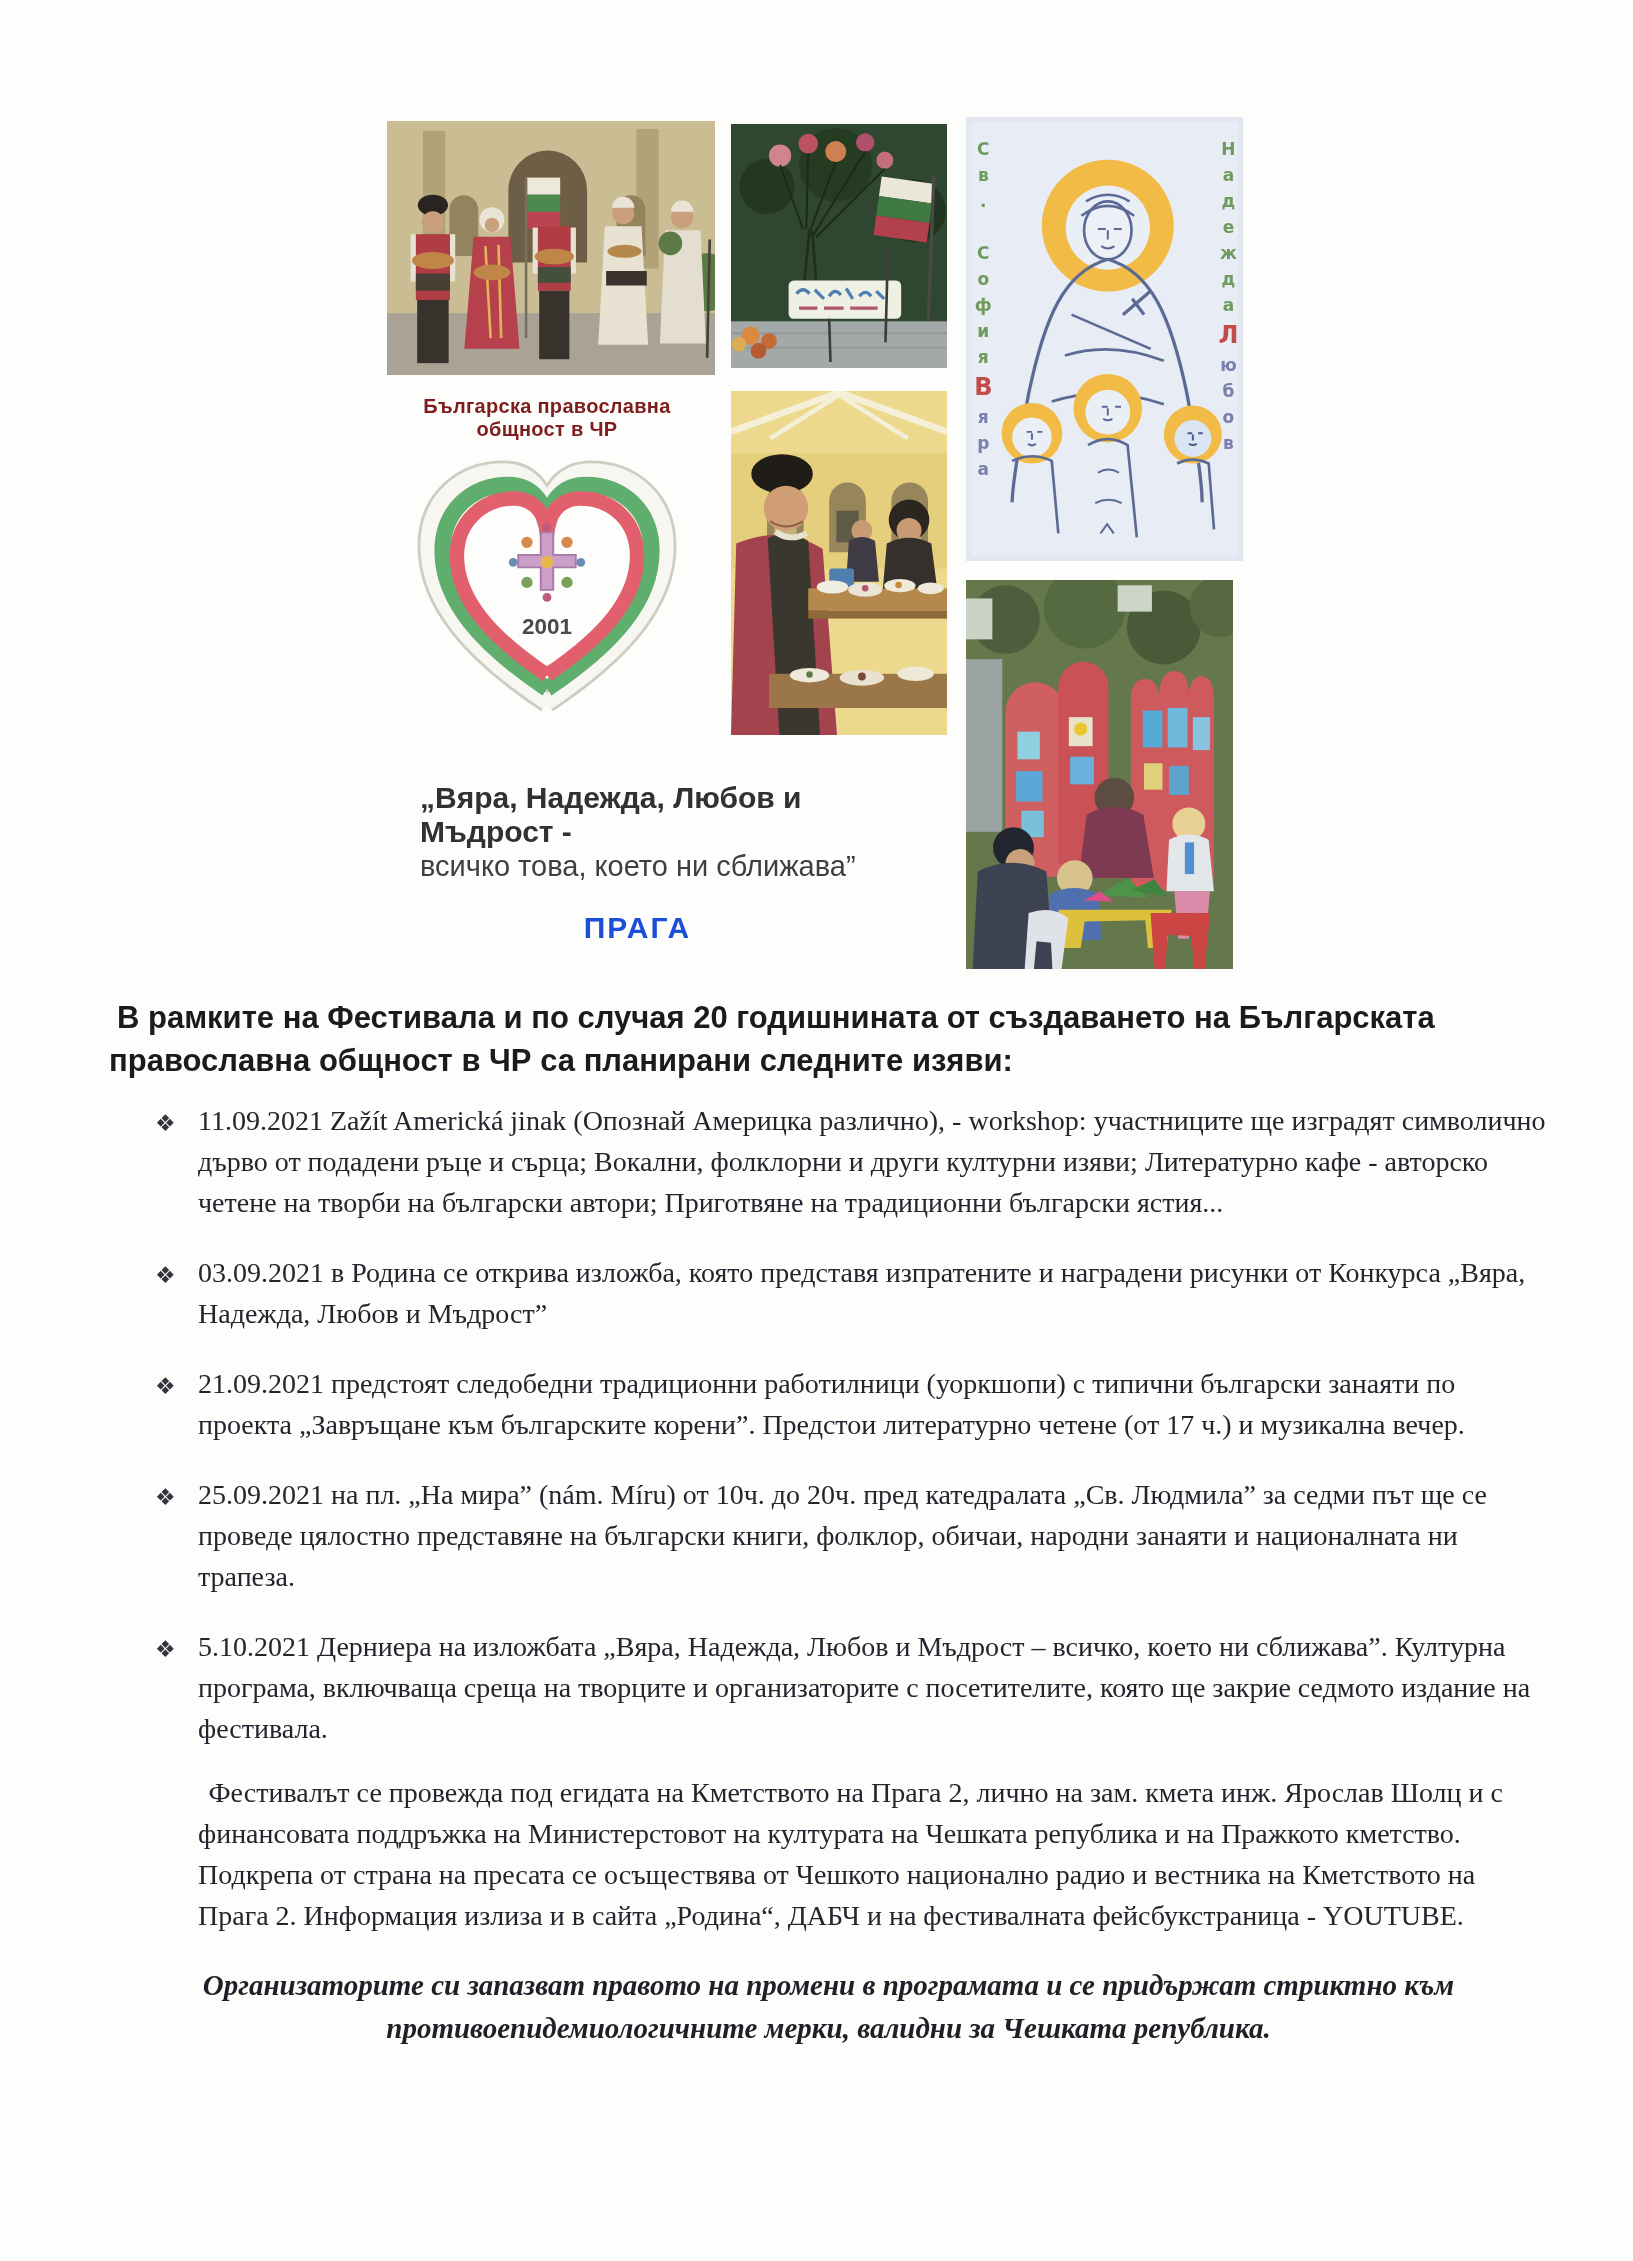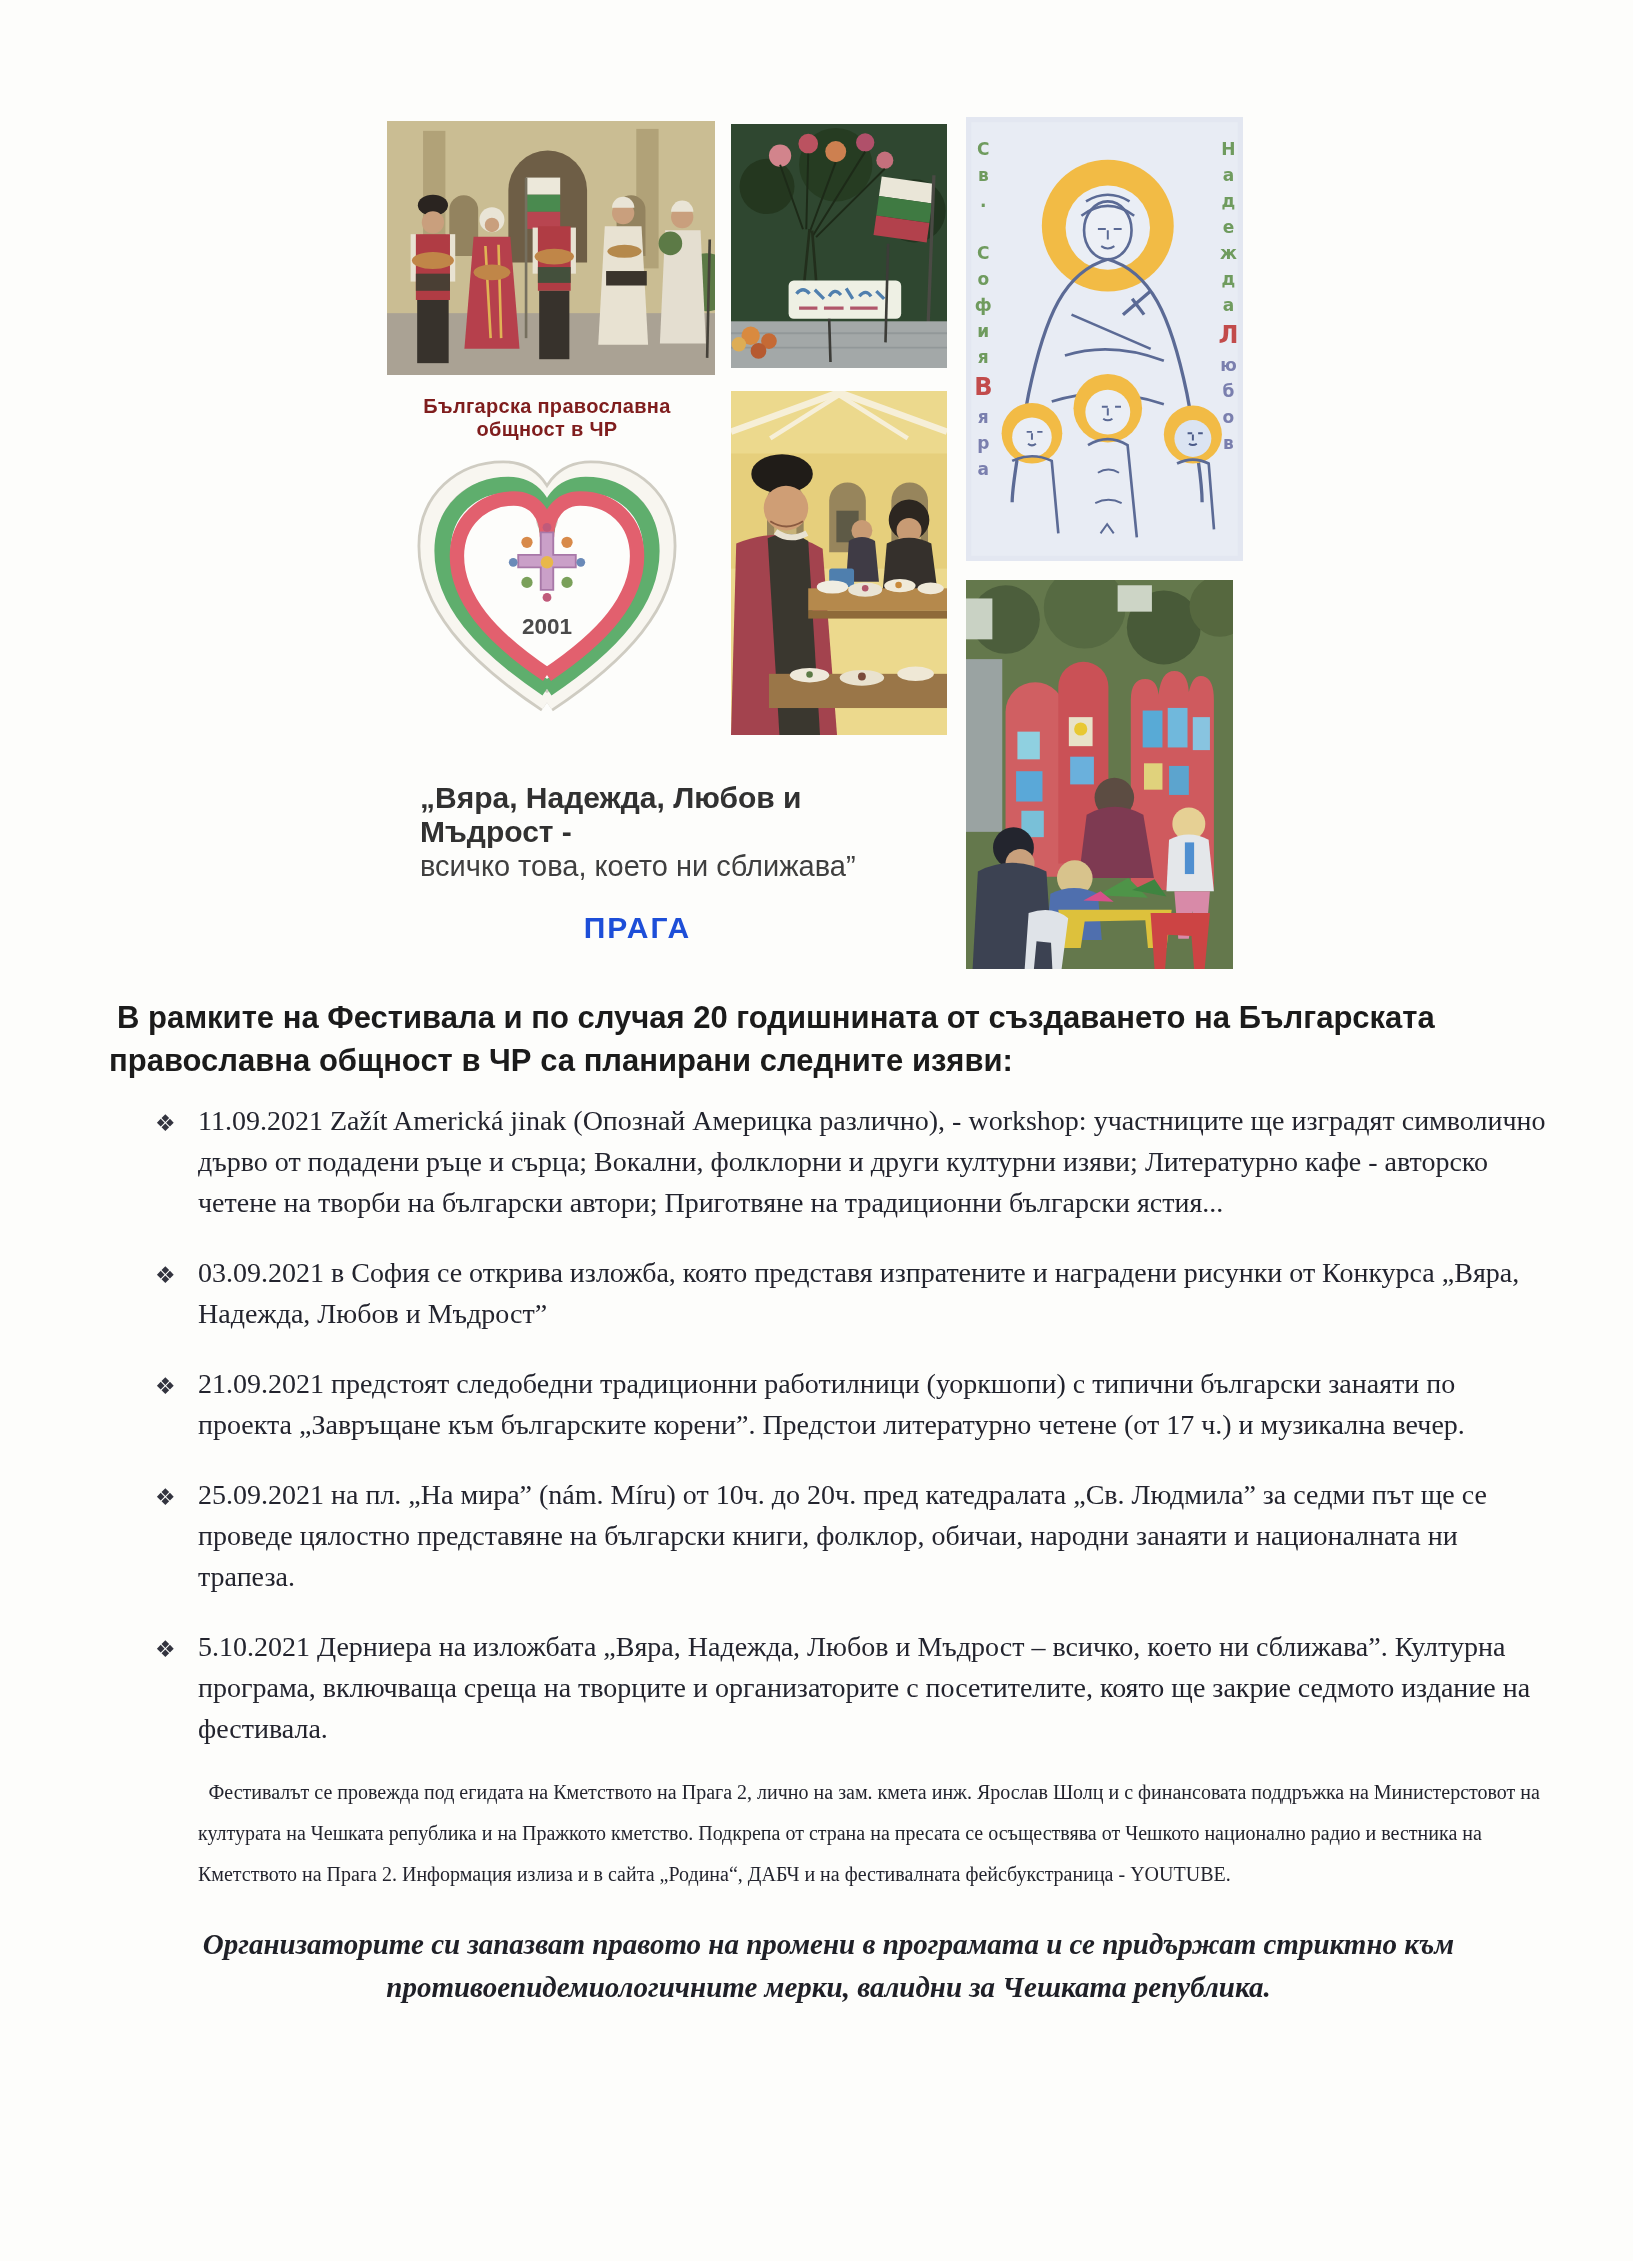--- a/index.html
+++ b/index.html
@@ -46,21 +46,21 @@
   .content{position:absolute;left:109px;top:996px;width:1439px;}
   .intro{font-family:"Liberation Sans",sans-serif;font-weight:bold;font-size:31px;
          line-height:43px;color:#1b1b1b;text-indent:8px;margin:0 0 18.4px 0;}
   ul.events{list-style:none;margin:0;padding:0 0 0 89px;width:1350px;}
   ul.events li{position:relative;font-size:28px;line-height:41px;margin:0 0 29px 0;}
   ul.events li:last-child{margin-bottom:0;}
   .marker{position:absolute;left:-43px;top:2.6px;font-family:"DejaVu Sans",sans-serif;
           font-size:23px;color:#33343f;}
   .seg-bold{font-weight:normal;}
   .seg-italic{}
-  .closing{margin:22.4px 0 0 89px;width:1350px;font-size:20px;line-height:41px;text-indent:10.5px;}
+  .closing{margin:22.4px 0 0 89px;width:1350px;font-size:28px;line-height:41px;text-indent:10.5px;}
   .footer-note{margin:28px 0 16px 0;width:1439px;text-align:center;font-weight:bold;font-style:italic;
                font-size:29px;line-height:43px;color:#1f2027;}
 </style>
 </head>
 <body>
 
 <div class="page">
 
   <div class="photo photo1">
     <svg viewBox="0 0 500 386" preserveAspectRatio="none">
@@ -287,21 +287,21 @@
   <div class="content">
     <p class="intro">В рамките на Фестивала и по случая 20 годишнината от създаването на Българската православна общност в ЧР са планирани следните изяви:</p>
 
     <ul class="events">
       <li>
         <span class="marker">❖</span>
         <span class="seg-bold">11.09.2021 Zažít Americká jinak (Опознай Америцка различно), - </span><span>workshop: участниците ще изградят символично </span><span class="seg-italic">дърво от подадени ръце и сърца</span><span>; Вокални, фолклорни и други културни изяви; Литературно кафе - авторско четене на творби на български автори; Приготвяне на традиционни български ястия...</span>
       </li>
       <li>
         <span class="marker">❖</span>
-        <span class="seg-bold">03.09.2021 </span><span>в София се открива изложба, която представя изпратените и наградени рисунки от Конкурса </span><span class="seg-italic">„Вяра, Надежда, Любов и Мъдрост”</span><span></span>
+        <span class="seg-bold">03.09.2021 </span><span>в Родина се открива изложба, която представя изпратените и наградени рисунки от Конкурса </span><span class="seg-italic">„Вяра, Надежда, Любов и Мъдрост”</span><span></span>
       </li>
       <li>
         <span class="marker">❖</span>
         <span class="seg-bold">21.09.2021 </span><span>предстоят следобедни традиционни работилници (уоркшопи) с типични български занаяти по проекта </span><span class="seg-italic">„Завръщане към българските корени”</span><span>. Предстои литературно четене (от 17 ч.) и музикална вечер.</span>
       </li>
       <li>
         <span class="marker">❖</span>
         <span class="seg-bold">25.09.2021 </span><span>на пл. „На мира” (nám. Míru) от 10ч. до 20ч. пред катедралата </span><span class="seg-italic">„Св. Людмила”</span><span> за седми път ще се проведе цялостно представяне на български книги, фолклор, обичаи, народни занаяти и националната ни трапеза.</span>
       </li>
       <li>

